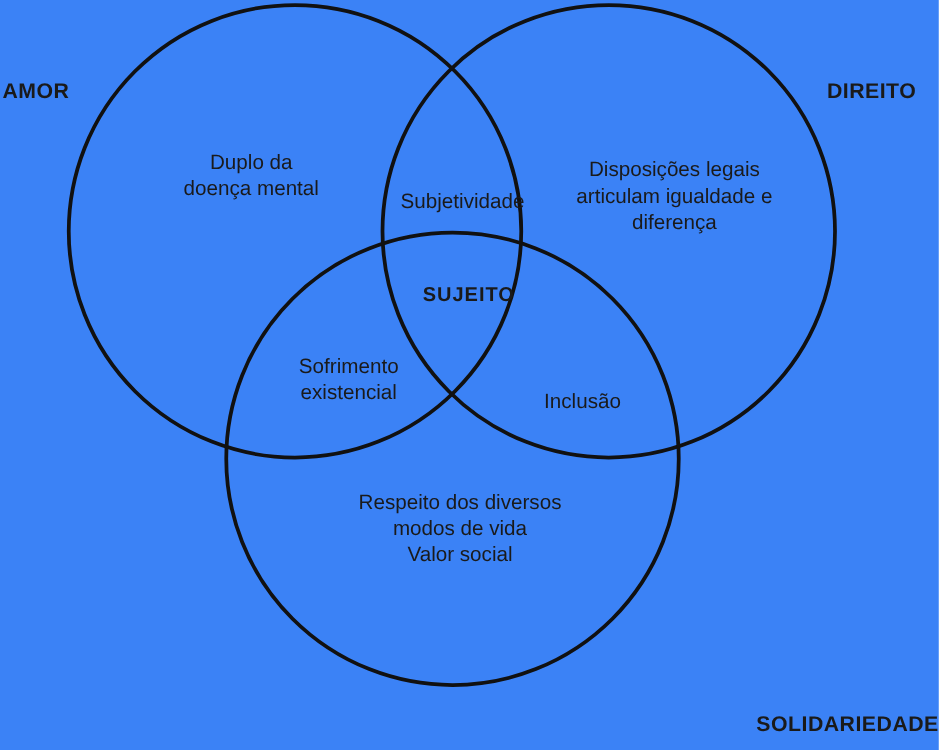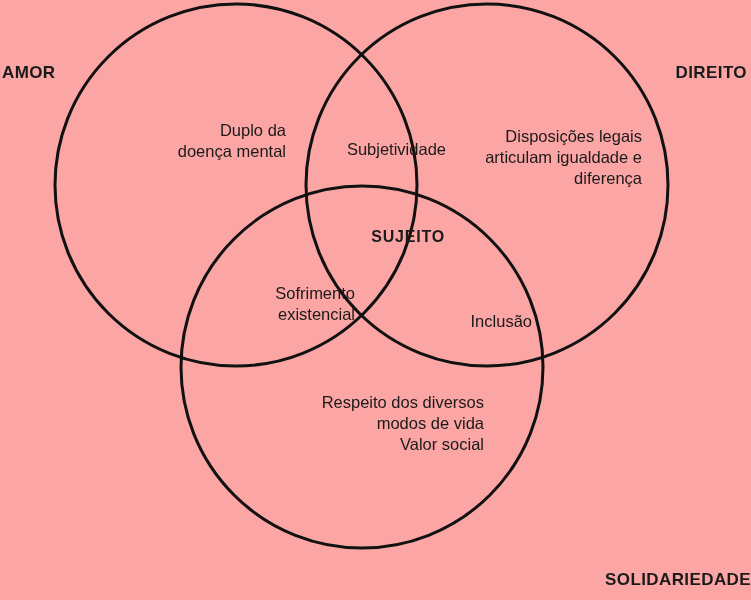--- a/index.html
+++ b/index.html
@@ -52,51 +52,50 @@
     top: 62px;
     width: 120px;
     text-align: left;
     padding-left: 2px;
   }
   #label-direito {
     right: 0px;
     top: 62px;
     width: 140px;
     text-align: right;
-    padding-right: 4px;
+    padding-right: 18px;
   }
   #label-solidariedade {
     left: 0px;
     top: 569px;
     width: 751px;
     text-align: right;
   }
   
   .region-text {
     font-size: 16.5px;
-    text-align: right;
   }
   #region-amor-only {
     left: 116px;
     top: 120px;
     width: 170px;
   }
   #region-direito-only {
     left: 437px;
     top: 126px;
     width: 205px;
   }
   #region-solidariedade-only {
     left: 252px;
     top: 392px;
     width: 232px;
   }
   #region-amor-direito {
     left: 294px;
-    top: 139px;
+    top: 151px;
     width: 152px;
   }
   #region-amor-solidariedade {
     left: 203px;
     top: 283px;
     width: 152px;
   }
   #region-direito-solidariedade {
     left: 400px;
     top: 291px;
@@ -108,21 +107,21 @@
     top: 227px;
     width: 140px;
     font-weight: bold;
     letter-spacing: 0.8px;
     font-size: 16px;
   }
 </style>
 </head>
 <body>
 
-<div id="stage" style="background: #fca5a5;">
+<div id="stage" style="background: #3b82f6;">
 
   <svg id="venn-svg" viewBox="0 0 751 600" aria-hidden="true">
     <circle class="venn-circle" id="circle-amor" cx="236" cy="185" r="181" stroke="#111111"></circle>
     <circle class="venn-circle" id="circle-direito" cx="487" cy="185" r="181" stroke="#111111"></circle>
     <circle class="venn-circle" id="circle-solidariedade" cx="362" cy="367" r="181" stroke="#111111"></circle>
   </svg>
 
   <div class="lbl set-title" id="label-amor">AMOR</div>
 
   <div class="lbl set-title" id="label-direito">DIREITO</div>

